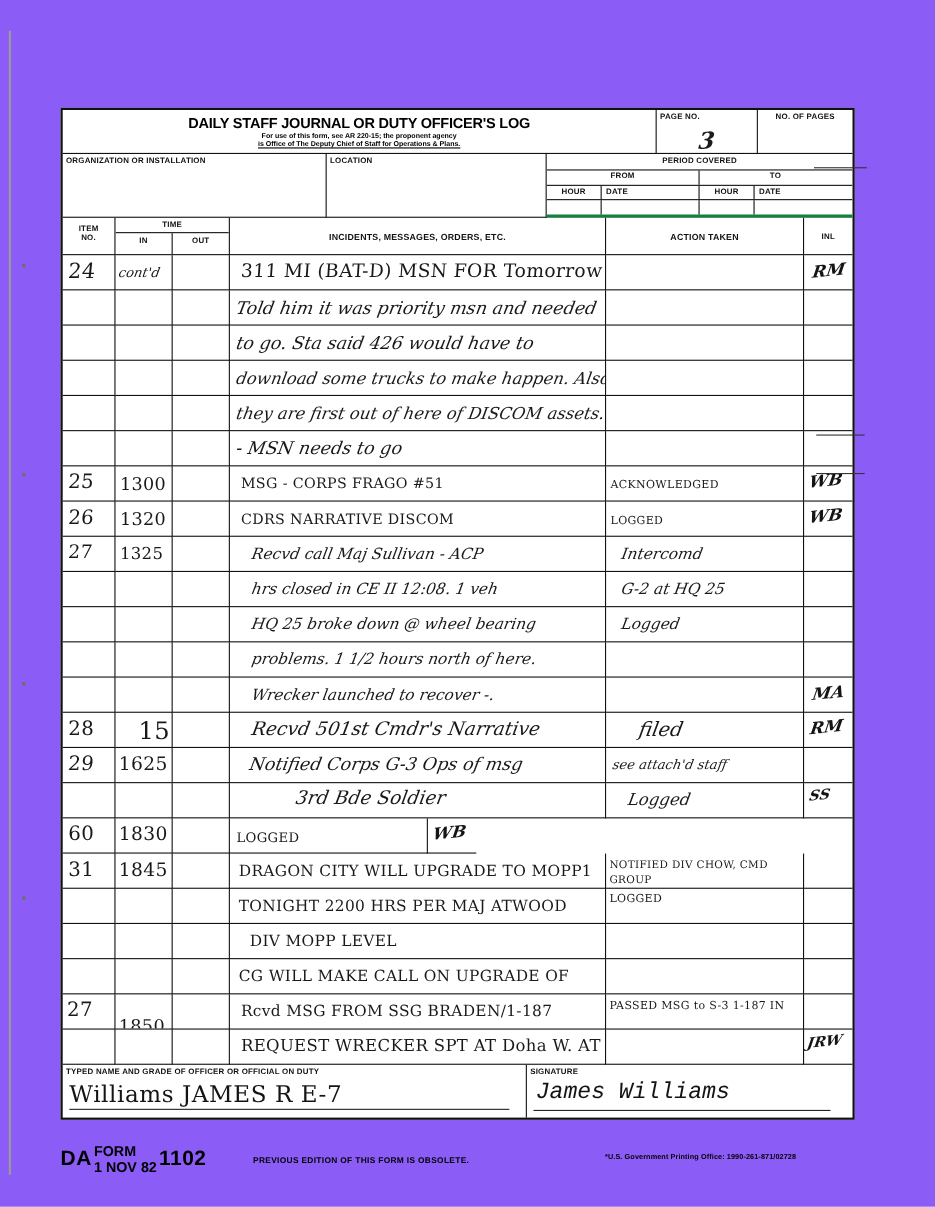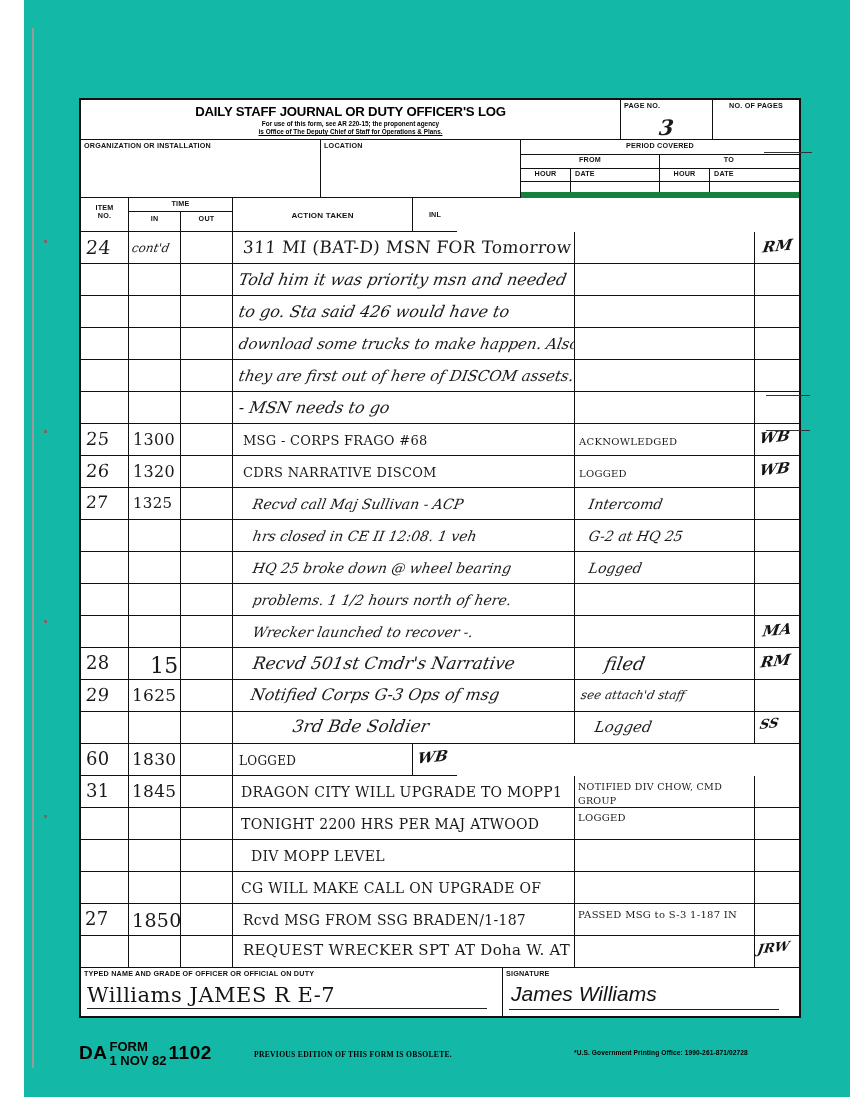--- a/index.html
+++ b/index.html
@@ -10,22 +10,21 @@
   body {
     width: 850px;
     height: 1097px;
     position: relative;
     font-family: "Liberation Sans", sans-serif;
     overflow: hidden;
   }
   .page {
     position: absolute;
     inset: 0;
-    background: #14b8a6;
-    margin-left: 24px;
+    background: #8b5cf6;
   }
   
   .scan-edge {
     position: absolute;
     left: 8px; top: 28px;
     width: 2px; height: 1040px;
     background: #9a9a9a;
   }
   .scan-dot {
     position: absolute;
@@ -124,21 +123,21 @@
     font-size: 15px;
     transform: skewX(-14deg) rotate(-6deg);
     position: absolute;
     white-space: nowrap;
     color: #141414;
   }
 
   
   .foot-row .cell { height: 46px; }
   .sig {
-    font-family: Liberation Sans, sans-serif;
+    font-family: Liberation Mono, monospace;
     font-style: italic;
     font-size: 21px;
     position: absolute;
     white-space: nowrap;
     color: #141414;
   }
   .typedname {
     font-family: "DejaVu Serif", serif;
     font-size: 21px;
     position: absolute;
@@ -175,21 +174,20 @@
     vertical-align: middle;
     margin: 0 2px;
     letter-spacing: 0;
   }
   .prev-ed {
     position: absolute;
     left: 175px; top: 10px;
     font-size: 7.6px;
     font-weight: bold;
     letter-spacing: .3px;
-    font-family: Liberation Serif, serif;
   }
   .gpo {
     position: absolute;
     left: 495px; top: 9px;
     font-size: 6.6px;
     font-weight: bold;
     letter-spacing: .1px;
   }
 
   .strike {
@@ -234,21 +232,21 @@
     <div class="row">
       <div class="cell" style="width:240px;height:58px">
         <div class="lbl">ORGANIZATION OR INSTALLATION</div>
         <div class="hw hw-s" style="left:8px;top:22px;font-size:15px"></div>
       </div>
       <div class="cell" style="width:200px;height:58px">
         <div class="lbl">LOCATION</div>
         <div class="hw hw-s" style="left:8px;top:22px;font-size:15px"></div>
       </div>
 
-      <div class="cell last" style="width:278px;height:58px;border-bottom:6px solid #15803d">
+      <div class="cell last" style="width:278px;height:58px;border-bottom:3px solid #15803d">
         <div style="height:15px;border-bottom:1px solid #111;box-sizing:border-box">
           <div class="lbl lblc">PERIOD COVERED</div>
         </div>
         <div style="display:flex;height:14px;border-bottom:1px solid #111;box-sizing:border-box">
           <div style="width:139px;border-right:1px solid #111;box-sizing:border-box">
             <div class="lbl lblc" style="padding-top:1px">FROM</div>
           </div>
           <div style="width:138px;box-sizing:border-box">
             <div class="lbl lblc" style="padding-top:1px">TO</div>
           </div>
@@ -294,20 +292,23 @@
         </div>
         <div style="display:flex;height:19px">
           <div style="width:52px;border-right:1px solid #111;box-sizing:border-box">
             <div class="lbl lblc" style="padding-top:3px">IN</div>
           </div>
           <div style="width:51px;box-sizing:border-box">
             <div class="lbl lblc" style="padding-top:3px">OUT</div>
           </div>
         </div>
       </div>
+      <div class="cell c-inc" style="height:34px">
+        <div class="lbl lblc" style="padding-top:13px;font-size:8px">INCIDENTS, MESSAGES, ORDERS, ETC.</div>
+      </div>
       <div class="cell c-act" style="height:34px">
         <div class="lbl lblc" style="padding-top:13px;font-size:8px">ACTION TAKEN</div>
       </div>
       <div class="cell c-inl last" style="height:34px">
         <div class="lbl lblc" style="padding-top:13px">INL</div>
       </div>
     </div>
 
     <div class="body-row">
       <div class="cell c-item">
@@ -439,21 +440,21 @@
       <div class="cell c-item">
           <div class="hw hw-p" style="left:5px;top:4px;font-size:18px;transform:skewX(-5deg)">25</div>
         </div>
       <div class="cell c-in">
           <div class="hw hw-p" style="left:4px;top:6px;font-size:16px">1300</div>
         </div>
       <div class="cell c-out">
           <div class="hw hw-p" style="left:4px;top:6px;font-size:16px"></div>
         </div>
       <div class="cell c-inc">
-          <div class="hw hw-p" style="left:10px;top:9px;font-size:13px">MSG - CORPS FRAGO #68</div>
+          <div class="hw hw-p" style="left:10px;top:9px;font-size:13px">MSG - CORPS FRAGO #51</div>
         </div>
       <div class="cell c-act">
           <div class="hw hw-p" style="left:4px;top:12px;font-size:10px">ACKNOWLEDGED</div>
         </div>
       <div class="cell c-inl last">
           <div class="initial" style="left:5px;top:4px">WB</div>
         </div>
     </div>
 
     <div class="body-row">
@@ -745,21 +746,21 @@
       <div class="cell c-inl last">
           <div class="initial" style="left:5px;top:4px"></div>
         </div>
     </div>
 
     <div class="body-row">
       <div class="cell c-item">
           <div class="hw hw-p" style="left:4px;top:4px;font-size:18px">27</div>
         </div>
       <div class="cell c-in">
-          <div class="hw hw-p" style="left:3px;top:5px;font-size:19px">1850</div>
+          <div class="hw hw-p" style="left:3px;top:19px;font-size:16px">1850</div>
         </div>
       <div class="cell c-out">
           <div class="hw hw-p" style="left:4px;top:6px;font-size:15px"></div>
         </div>
       <div class="cell c-inc">
           <div class="hw hw-p" style="left:10px;top:8px;font-size:14px">Rcvd MSG FROM      SSG BRADEN/1-187</div>
         </div>
       <div class="cell c-act">
           <div class="hw hw-p" style="left:3px;top:3px;font-size:10px;white-space:normal;width:174px;line-height:1.5">PASSED MSG to S-3 1-187 IN</div>
         </div>

